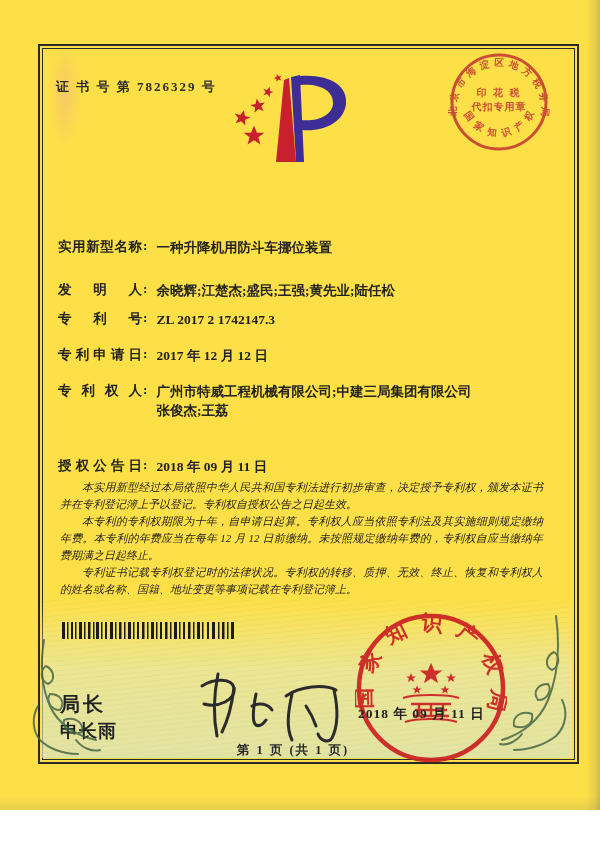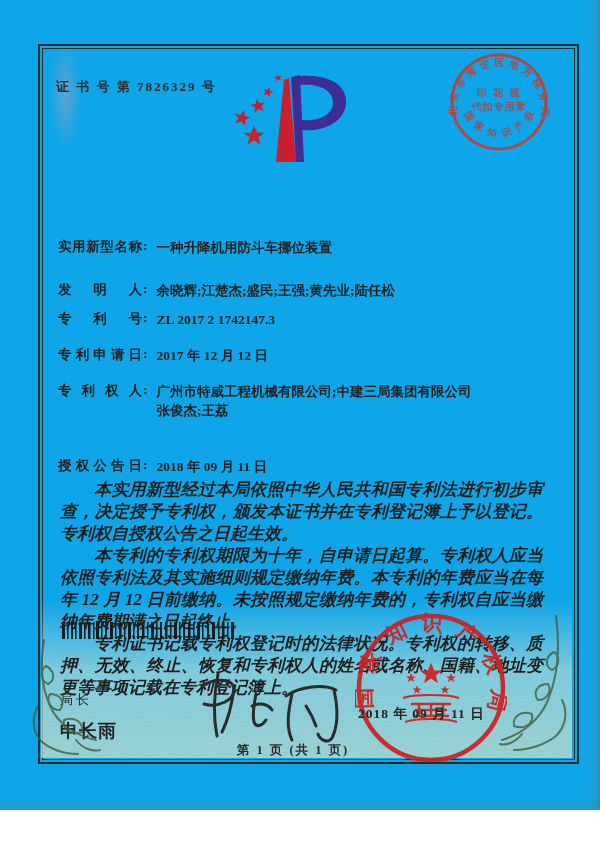--- a/index.html
+++ b/index.html
@@ -1,17 +1,17 @@
 <!DOCTYPE html>
 <html><head>
 <meta charset="utf-8">
 <style>
   html,body{margin:0;padding:0;}
   body{width:600px;height:856px;background:#ffffff;font-family:"Liberation Serif","DejaVu Serif",serif;overflow:hidden;}
-  .photo{position:absolute;left:0;top:0;width:600px;height:810px;background:#0ea5e9;}
+  .photo{position:absolute;left:0;top:0;width:600px;height:810px;background:#fde047;}
   .photo-edge-right{position:absolute;right:0;top:0;width:14px;height:810px;
     background:linear-gradient(to right,rgba(0,0,0,0) 0%,rgba(120,115,105,.18) 70%,rgba(90,85,75,.28) 100%);}
   .photo-edge-bottom{position:absolute;left:0;top:796px;width:600px;height:14px;
     background:linear-gradient(to bottom,rgba(0,0,0,0),rgba(120,115,105,.16));}
   .smudge{position:absolute;left:48px;top:40px;width:34px;height:110px;
     background:radial-gradient(ellipse at center,rgba(235,160,155,.35),rgba(235,160,155,0) 70%);}
   
   .frame{position:absolute;left:38px;top:44px;width:537px;height:716px;border:2px solid #2a2a28;}
   .frame-inner{position:absolute;left:2px;top:2px;right:2px;bottom:2px;border:1px solid #2a2a28;}
   .green-band{position:absolute;left:41px;top:600px;width:531px;height:158px;
@@ -23,25 +23,25 @@
     color:#1c1b1a;letter-spacing:12px;text-indent:12px;}
   .logo{position:absolute;left:232px;top:58px;}
   .tax-stamp{position:absolute;left:443px;top:46px;opacity:.88;}
   
   .field{position:absolute;left:58px;font-size:13.5px;font-weight:bold;color:#222;width:490px;}
   .flabel{display:inline-block;width:84px;text-align:justify;text-align-last:justify;vertical-align:top;}
   .fcolon{display:inline-block;vertical-align:top;margin-left:1px;}
   .fvalue{display:inline-block;vertical-align:top;margin-left:9px;max-width:380px;line-height:19px;}
   .grant-right{position:absolute;left:330px;top:0;white-space:nowrap;}
   .grant-right .flabel{width:72px;}
-  .paras{position:absolute;left:60px;top:479px;width:483px;font-size:17px;line-height:22px;color:#1f1e1d;
-    font-style:italic;font-weight:700;}
+  .paras{position:absolute;left:60px;top:479px;width:483px;font-size:11px;line-height:17px;color:#1f1e1d;
+    font-style:italic;font-weight:400;}
   .paras p{margin:0;text-indent:2em;text-align:justify;}
   .barcode{position:absolute;left:62px;top:622px;}
-  .sig-title{position:absolute;left:60px;top:691px;font-size:13px;font-weight:normal;color:#222;letter-spacing:3px;}
+  .sig-title{position:absolute;left:60px;top:691px;font-size:20px;font-weight:bold;color:#222;letter-spacing:3px;}
   .sig-name{position:absolute;left:60px;top:719px;font-size:18px;font-weight:bold;color:#222;letter-spacing:1px;}
   .signature{position:absolute;left:188px;top:660px;}
   .big-seal{position:absolute;left:355px;top:612px;opacity:.93;}
   .seal-date{position:absolute;left:358px;top:705px;font-size:13.5px;font-weight:bold;color:#25231f;letter-spacing:1px;}
   .page-footer{position:absolute;left:0;top:742px;width:540px;text-align:center;font-size:12.5px;font-weight:bold;color:#2a2927;letter-spacing:2px;padding-left:23px;}
   .corner-ornament{position:absolute;}
   .bottom-strip{position:absolute;left:0;top:810px;width:600px;height:46px;background:#ffffff;}
 </style>
 </head>
 <body>

